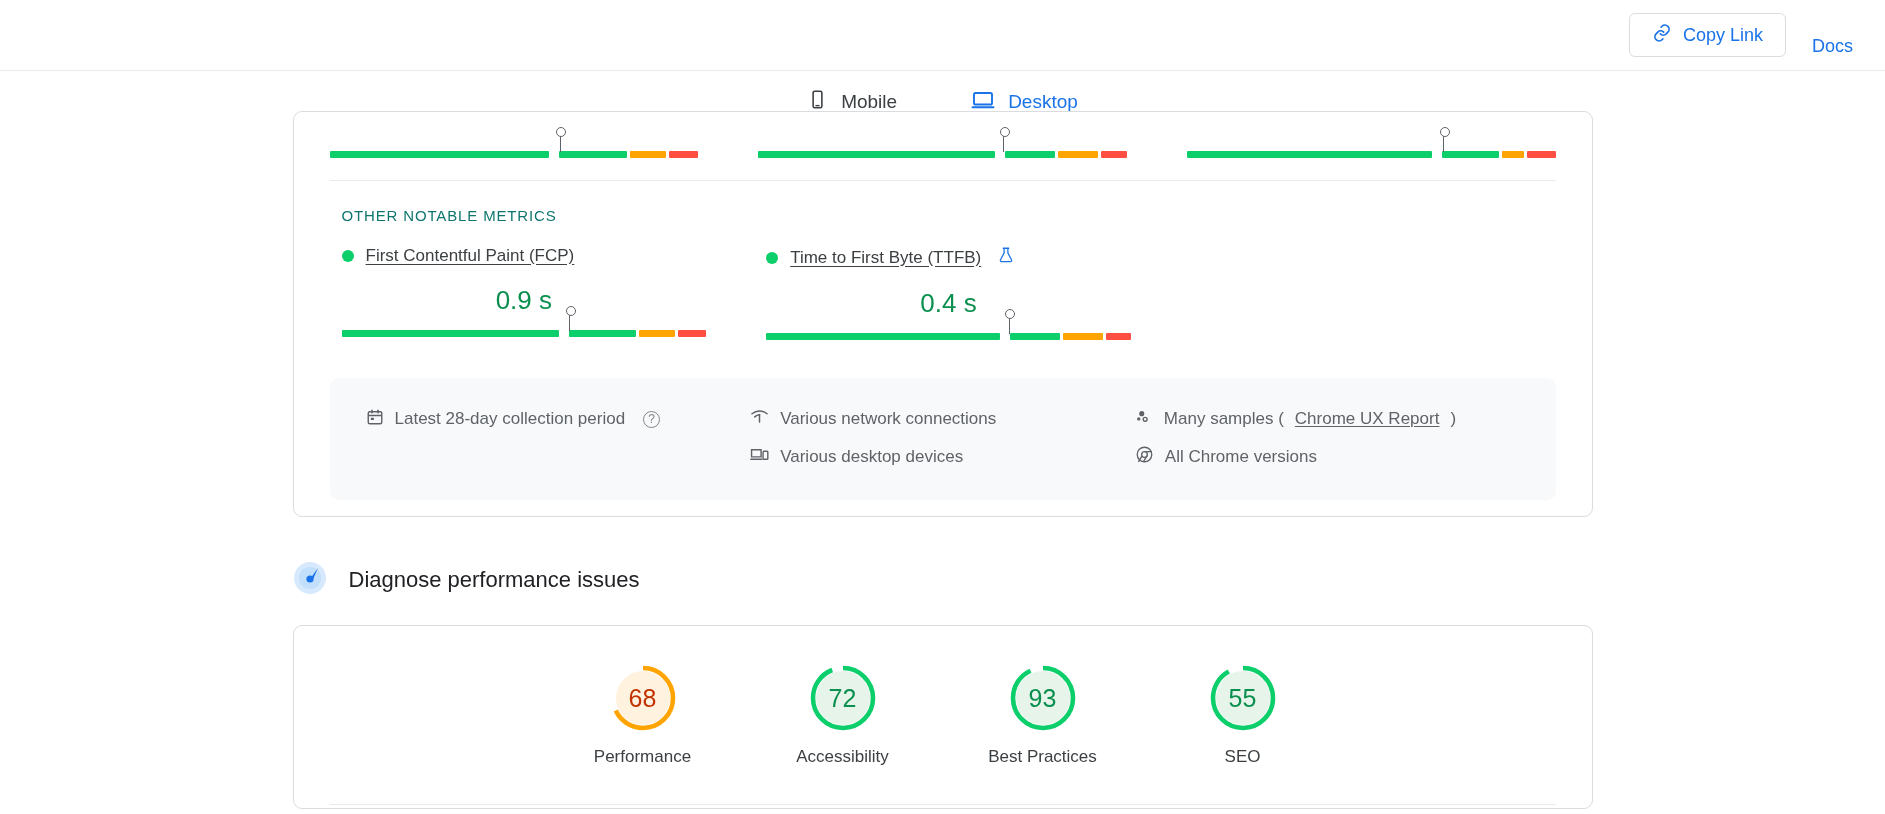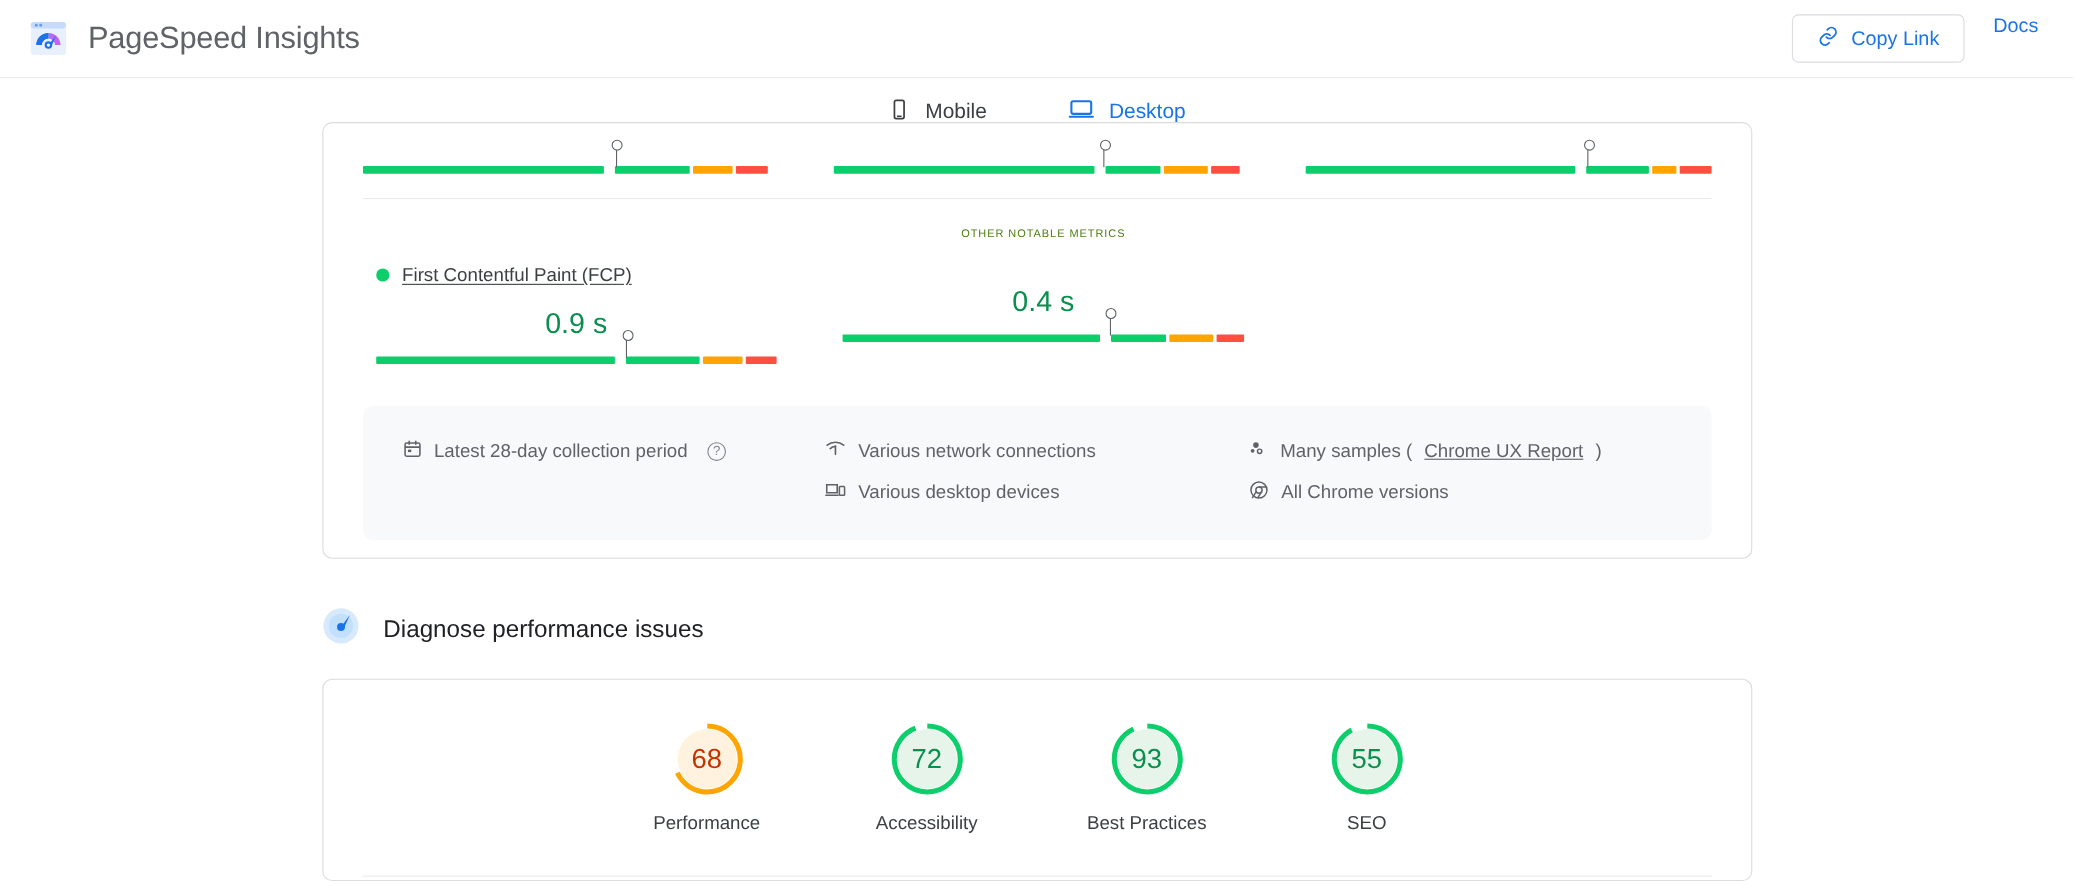--- a/index.html
+++ b/index.html
@@ -25,21 +25,21 @@
   .brand-title {
     font-size: 28px;
     color: #5f6368;
     font-weight: 400;
     letter-spacing: -0.2px;
     white-space: nowrap;
   }
   .header-right {
     margin-left: auto;
     display: flex;
-    align-items: flex-start;
+    align-items: flex-end;
     gap: 26px;
   }
   .copy-link-btn {
     display: flex; align-items: center; gap: 11px;
     height: 44px;
     padding: 0 22px;
     border: 1px solid #dadce0;
     border-radius: 6px;
     background: #fff;
     color: #1a73e8;
@@ -137,25 +137,24 @@
     left: -3.5px; top: -7px;
     width: 8px; height: 8px;
     border: 1px solid #5f6368;
     border-radius: 50%;
     background: #fff;
   }
 
   .divider { height: 1px; background: #e8eaed; margin: 22px 0 0 0; }
 
   .section-label {
-    font-size: 10px;
+    font-size: 15px;
     letter-spacing: 0.85px;
-    color: #4d7c0f;
+    color: #0f766e;
     padding: 26px 0 0 12px;
-    text-align: center;
   }
 
   .notable-grid {
     display: flex;
     padding: 22px 0 0 12px;
     gap: 60px;
   }
   .notable-cell { width: 378px; }
   .metric-head {
     display: flex;
@@ -266,37 +265,20 @@
   .lab-divider {
     height: 1px;
     background: #e8eaed;
     margin: 37px 36px 0 36px;
   }
 </style>
 </head>
 <body>
 
 <div class="header">
-  <div class="brand">
-    <span class="brand-logo">
-      <svg width="40" height="40" viewBox="0 0 40 40">
-        <rect x="4" y="5" width="32" height="30" rx="3" fill="#e8f0fe"></rect>
-        <rect x="4" y="5" width="32" height="6" rx="3" fill="#c6dafc"></rect>
-        <circle cx="9" cy="8" r="1.3" fill="#5f9bf5"></circle>
-        <circle cx="13" cy="8" r="1.3" fill="#5f9bf5"></circle>
-        <path d="M20 15 A11 11 0 0 1 31 26 L26 26 A6 6 0 0 0 20 20 Z" fill="#c264f0"></path>
-        <path d="M20 15 A11 11 0 0 0 9 26 L14 26 A6 6 0 0 1 20 20 Z" fill="#4d9bff"></path>
-        <path d="M9 26 A11 11 0 0 1 20 15 L20 20 A6 6 0 0 0 14 26 Z" fill="#1a73e8"></path>
-        <path d="M20 26 L27 17 L22.5 28 Z" fill="#1a73e8"></path>
-        <circle cx="20" cy="26" r="3.4" fill="#1a73e8"></circle>
-        <circle cx="20" cy="26" r="1.5" fill="#ffffff"></circle>
-      </svg>
-    </span>
-    <span class="brand-title">PageSpeed Insights</span>
-  </div>
 
   <div class="header-right">
     <button class="copy-link-btn">
       <span>
         <svg width="20" height="20" viewBox="0 0 24 24" fill="none" stroke="#1a73e8" stroke-width="2" stroke-linecap="round">
           <path d="M10 13a5 5 0 0 0 7.07 0l2-2a5 5 0 0 0-7.07-7.07l-1 1"></path>
           <path d="M14 11a5 5 0 0 0-7.07 0l-2 2A5 5 0 0 0 12 20.07l1-1"></path>
         </svg>
       </span>
       <span>Copy Link</span>
@@ -387,20 +369,30 @@
                 <span class="seg splitgap"></span>
                 <span class="seg good" style="width:19%"></span>
                 <span class="seg avg" style="width:10%"></span>
                 <span class="seg poor" style="width:8%"></span>
                 <span class="pin" style="left:62.5%"></span>
               </div>
             </div>
           </div>
 
           <div class="notable-cell">
+            <div class="metric-head">
+              <span class="dot green"></span>
+              <span class="metric-name">Time to First Byte (TTFB)</span>
+              <span style="margin-left:4px;">
+                <svg width="18" height="18" viewBox="0 0 24 24" fill="none" stroke="#1a73e8" stroke-width="1.7" stroke-linejoin="round">
+                  <path d="M9.5 3v6.2L4.7 18.4A1.6 1.6 0 0 0 6.1 20.8h11.8a1.6 1.6 0 0 0 1.4-2.4L14.5 9.2V3"></path>
+                  <line x1="8.3" y1="3" x2="15.7" y2="3" stroke-linecap="round"></line>
+                </svg>
+              </span>
+            </div>
             <div class="metric-value">0.4 s</div>
             <div class="metric-bar-wrap">
               <div class="dist">
                 <span class="seg good" style="width:65%"></span>
                 <span class="seg splitgap"></span>
                 <span class="seg good" style="width:14%"></span>
                 <span class="seg avg" style="width:11%"></span>
                 <span class="seg poor" style="width:7%"></span>
                 <span class="pin" style="left:66.5%"></span>
               </div>

